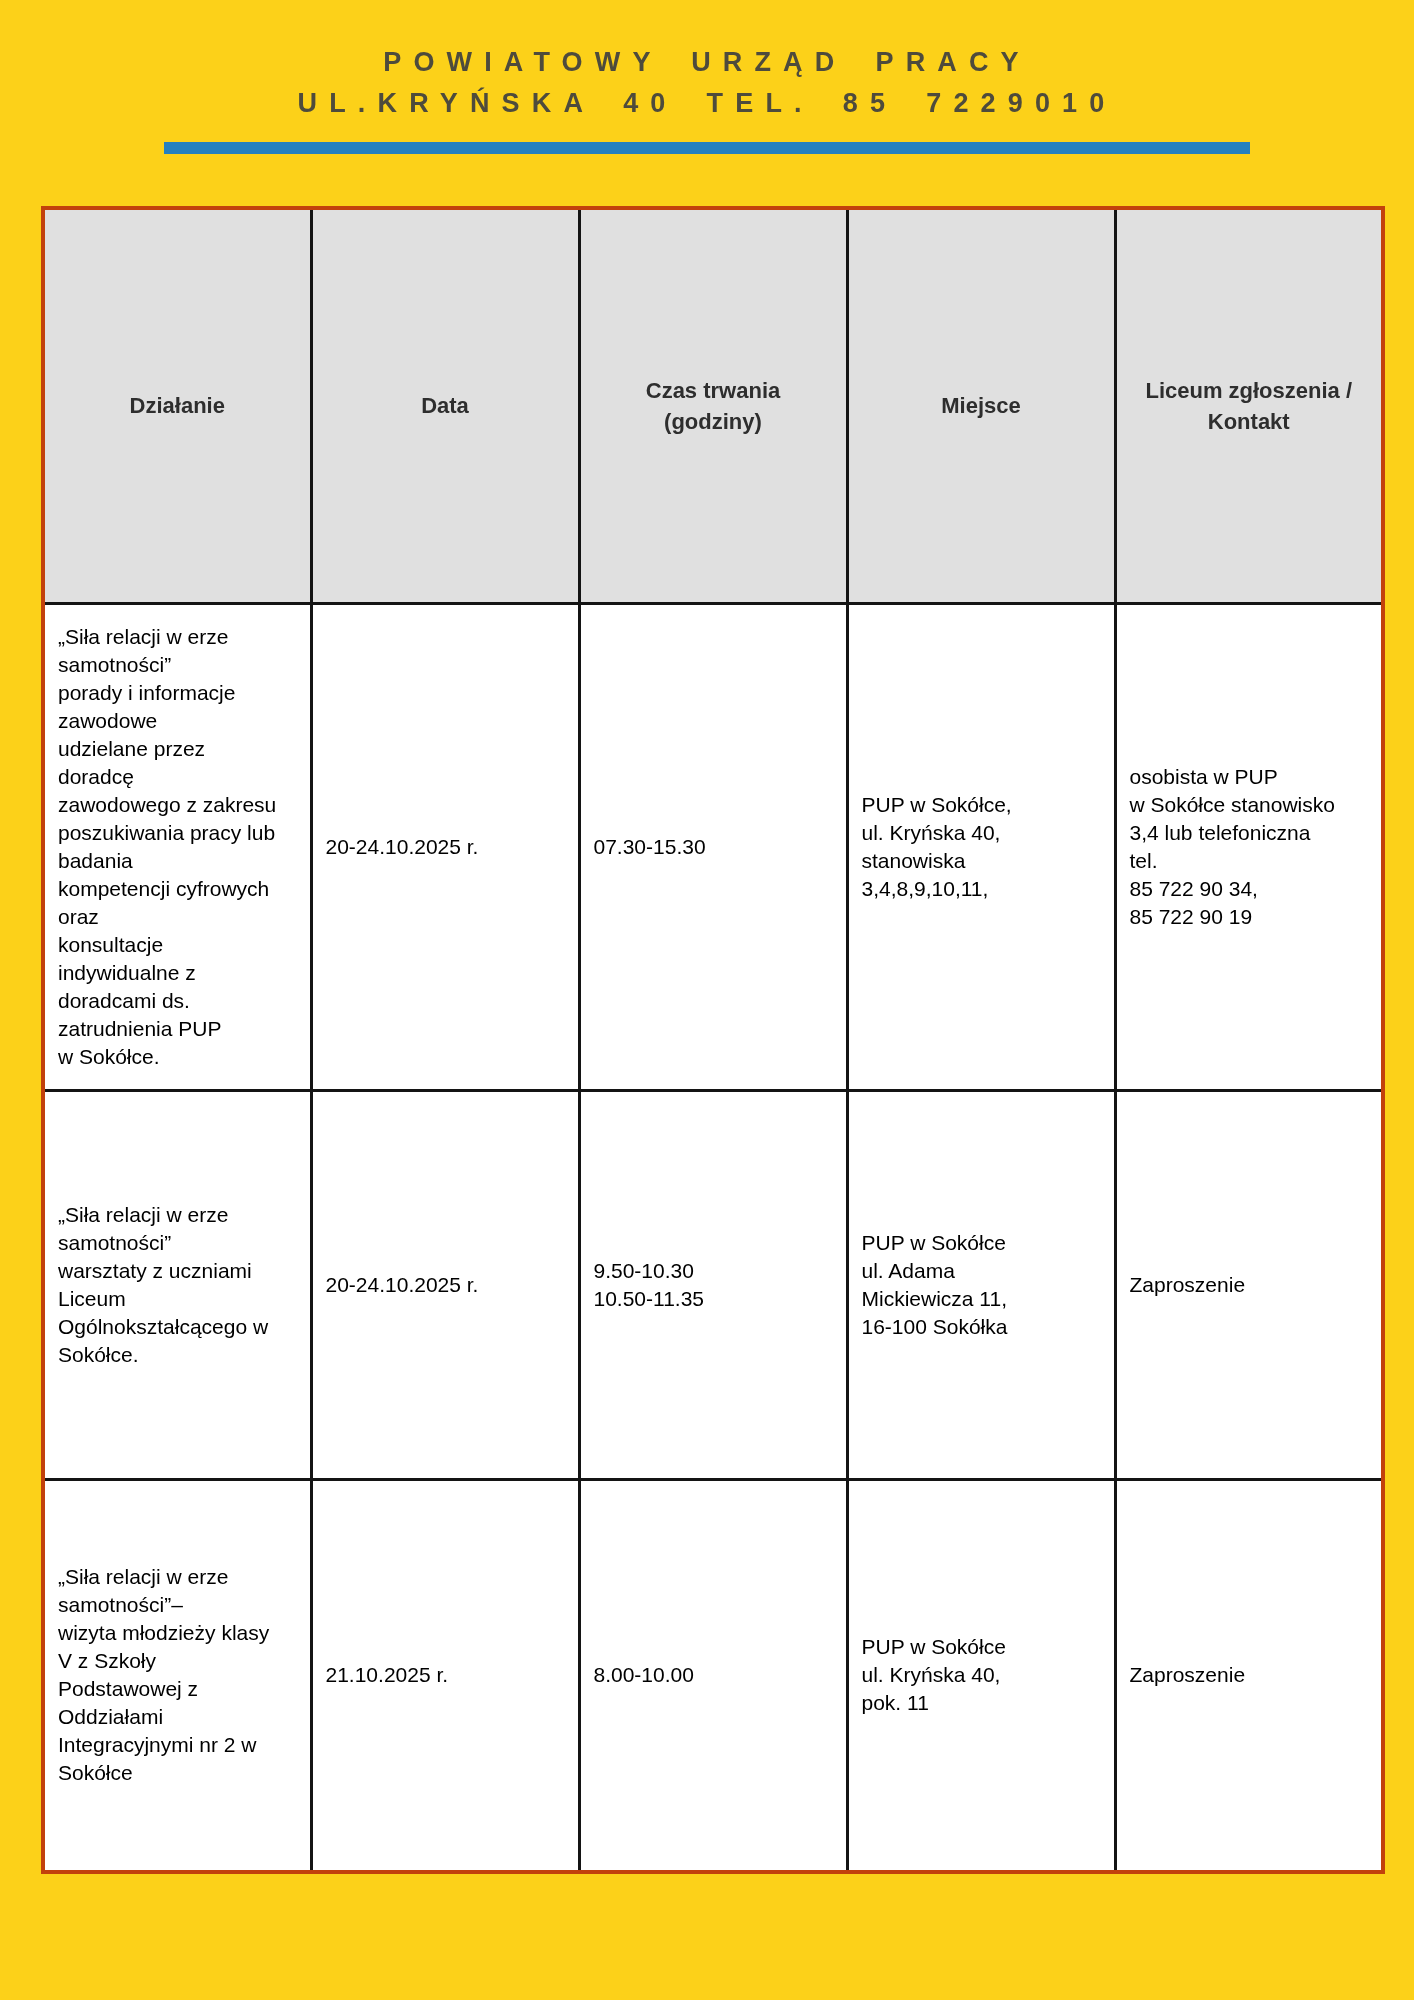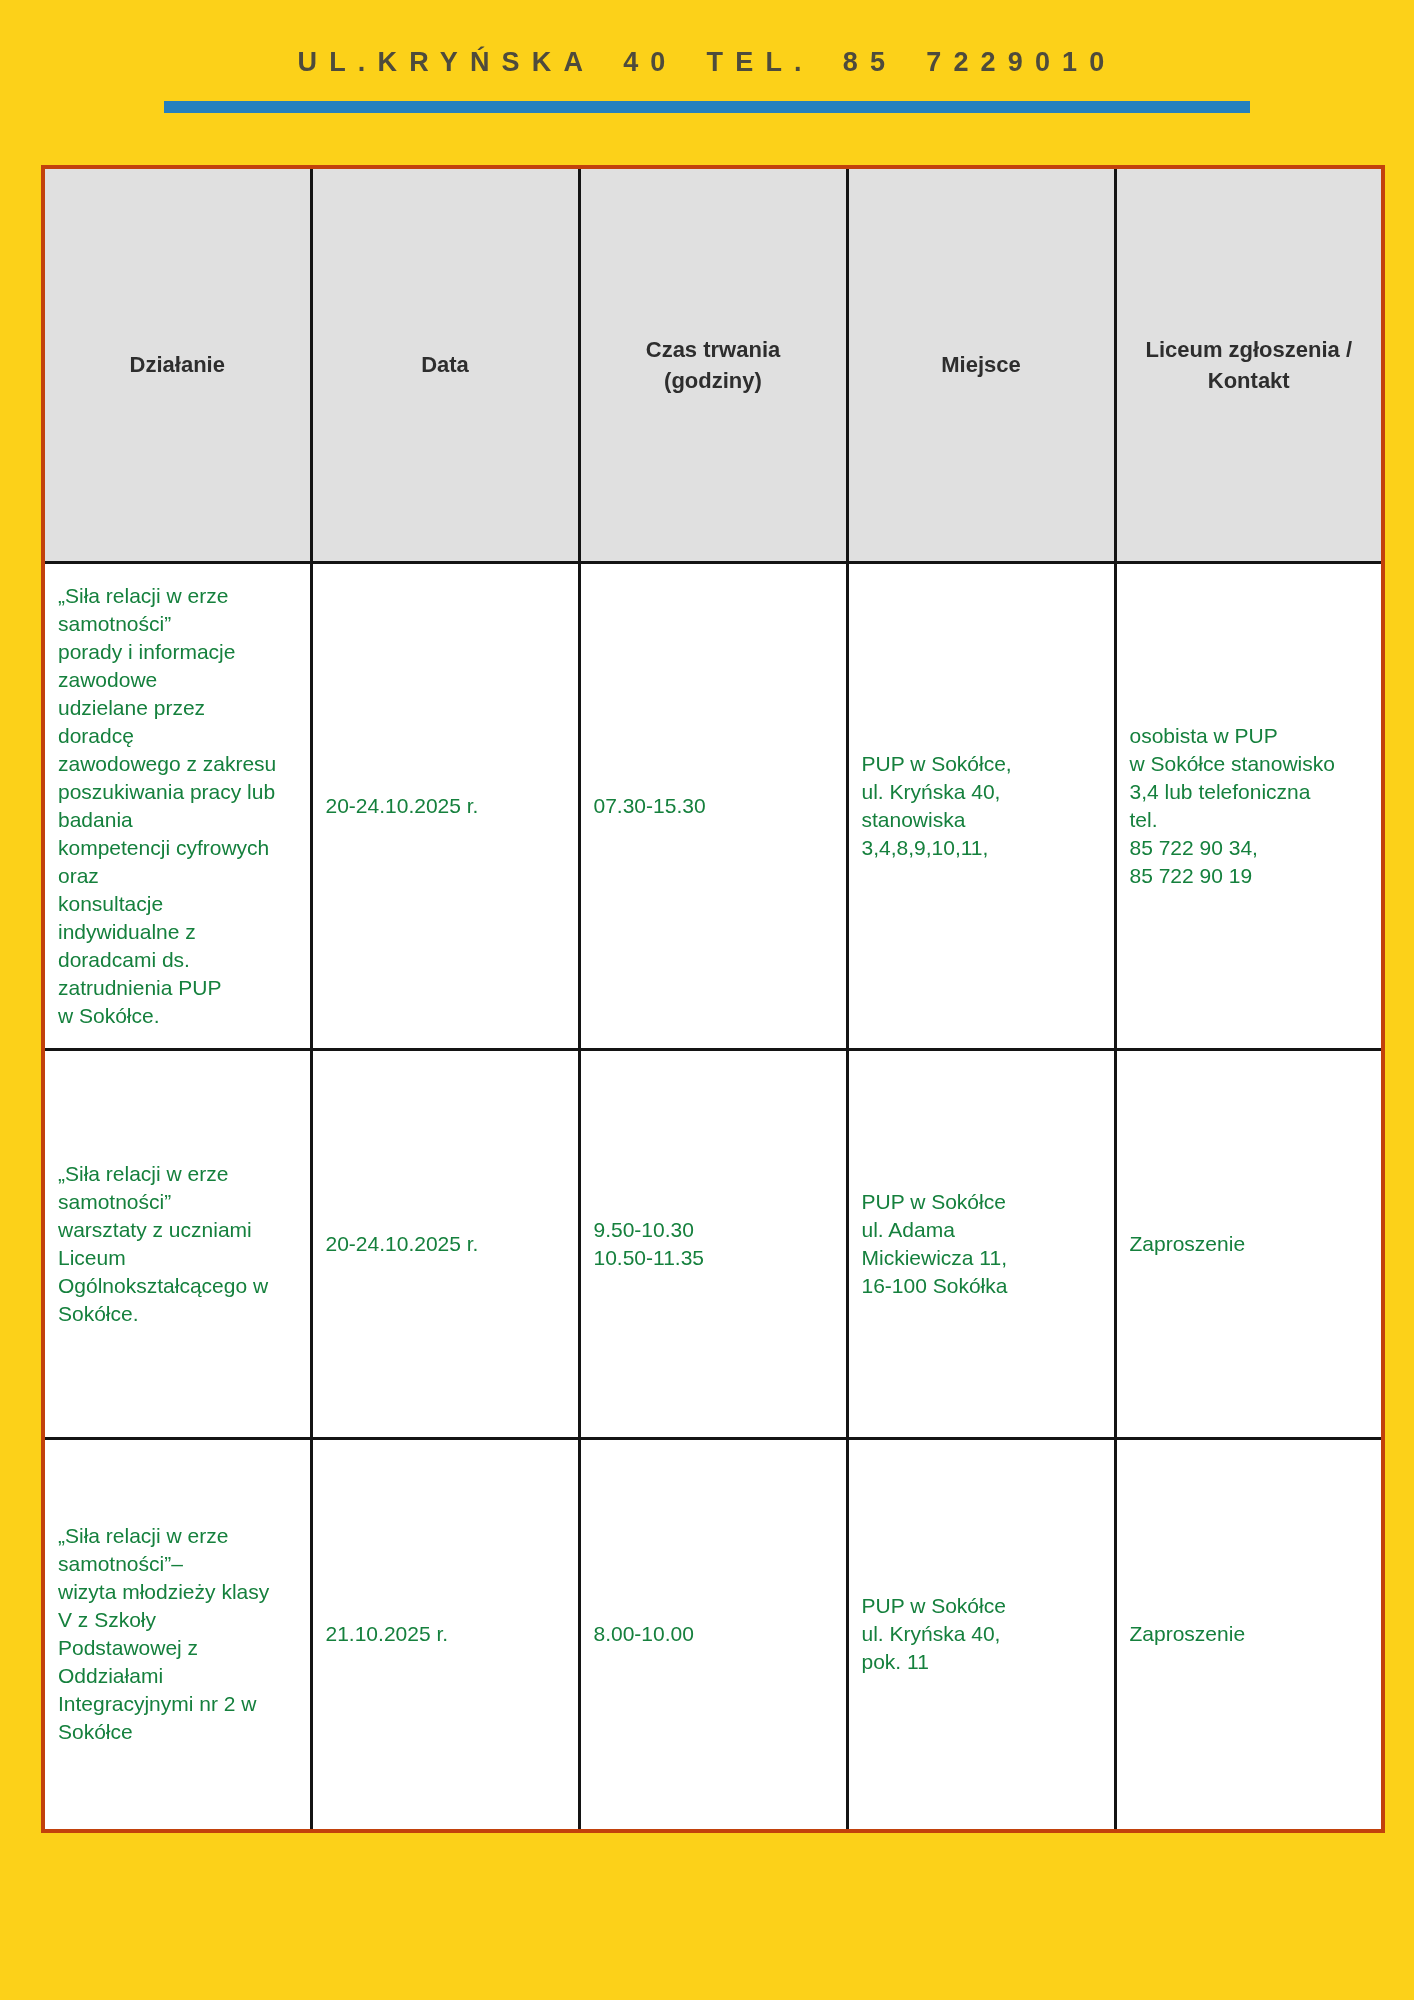--- a/index.html
+++ b/index.html
@@ -58,38 +58,39 @@
     color: #2E2E2E;
     font-weight: bold;
     font-size: 22px;
     line-height: 31px;
     text-align: center;
     vertical-align: middle;
     padding: 0 8px;
   }
   table.schedule td {
     background: #FFFFFF;
-    color: #15803d;
+    color: #000000;
     font-size: 21px;
     line-height: 28px;
     text-align: left;
     vertical-align: middle;
     padding: 6px 10px 6px 13px;
   }
   tr.row-header { height: 395px; }
   tr.row-1 { height: 487px; }
   tr.row-2 { height: 389px; }
   tr.row-3 { height: 393px; }
 </style>
 </head>
 <body>
 
 <div class="page">
 
   <header class="banner">
+    <div class="banner-line">POWIATOWY URZĄD PRACY</div>
     <div class="banner-line">UL.KRYŃSKA 40 TEL. 85 7229010</div>
     <div class="divider"></div>
   </header>
 
   <table class="schedule">
     <colgroup>
       <col style="width:268px">
       <col style="width:268px">
       <col style="width:268px">
       <col style="width:268px">

